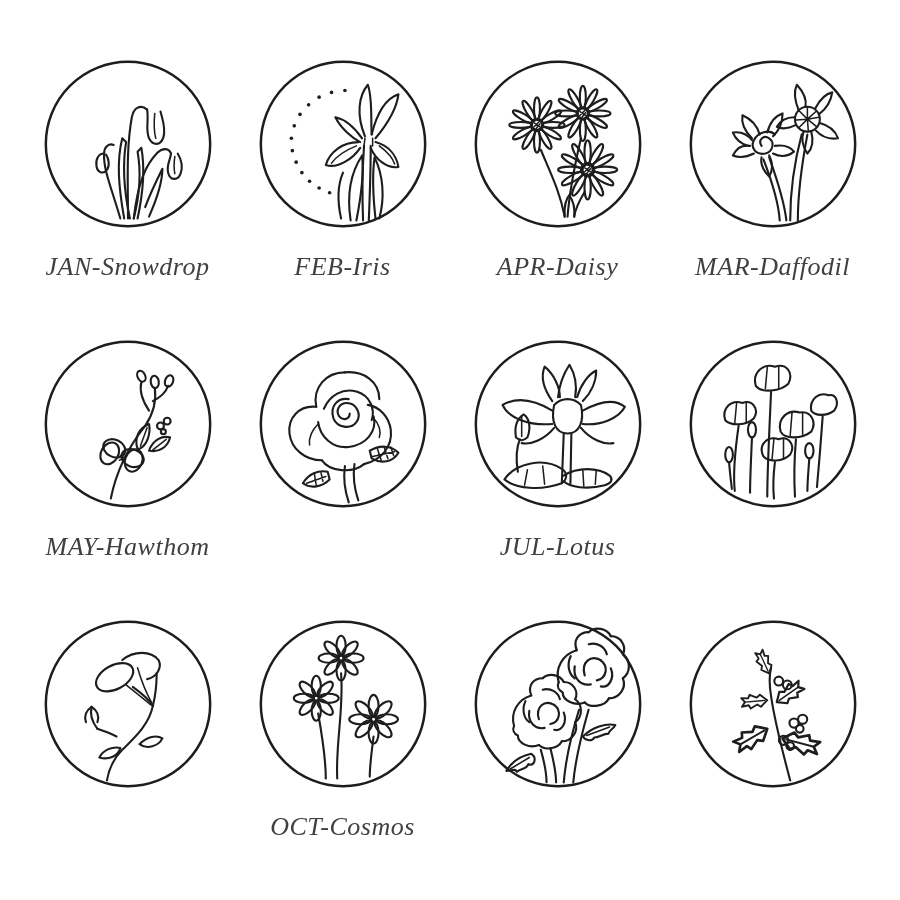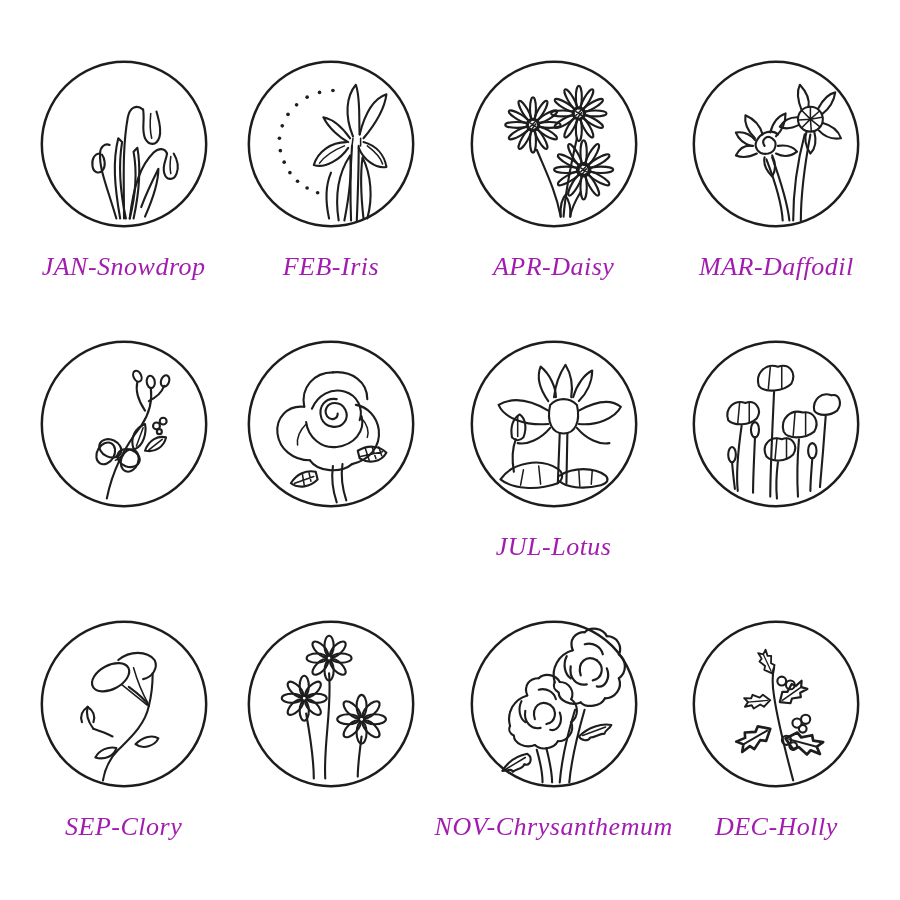--- a/index.html
+++ b/index.html
@@ -10,21 +10,21 @@
   }
   .card{display:flex;flex-direction:column;align-items:center;overflow:visible;}
   .art{width:172px;height:172px;display:block;}
   .art path,.art circle,.art ellipse,.art line,.art use{
     fill:none;stroke:#1d1d1d;stroke-width:2.2;stroke-linecap:round;stroke-linejoin:round;
   }
   .art circle.ring{stroke-width:2.6;}
   .art .dot{fill:#1d1d1d;stroke:none;}
   .art .thin{stroke-width:1.6;}
   .label{
-    margin-top:22px;font-style:italic;font-size:26px;color:#a21caf;
+    margin-top:22px;font-style:italic;font-size:26px;color:#404040;
     white-space:nowrap;text-align:center;letter-spacing:0.5px;
   }
 </style>
 </head>
 <body>
 
 <div class="sheet">
 
   <div class="card">
     <svg class="art" viewBox="0 0 180 180">
@@ -179,20 +179,21 @@
       <path class="thin" d="M116,117 L130,106"></path>
       <circle cx="124" cy="92" r="3.6"></circle>
         <circle cx="131" cy="87" r="3.6"></circle>
         <circle cx="127" cy="98" r="2.6"></circle>
       <path d="M116,66 C124,62 130,56 132,50"></path>
       <ellipse cx="133" cy="45" rx="4.2" ry="6.2" transform="rotate(20 133 45)"></ellipse>
       <ellipse cx="118" cy="46" rx="4.2" ry="6.5" transform="rotate(-8 118 46)"></ellipse>
       <path d="M112,76 C104,64 102,54 104,46"></path>
       <ellipse cx="104" cy="40" rx="4" ry="6" transform="rotate(-25 104 40)"></ellipse>
     </svg>
+    <div class="label">MAY-Hawthom</div>
   </div>
 
   <div class="card">
     <svg class="art" viewBox="0 0 180 180">
       <circle class="ring" cx="90" cy="90" r="86"></circle>
       <path d="M62,72 C44,70 32,84 34,100 C36,116 50,128 68,128"></path>
       <path d="M68,128 C76,140 100,142 112,132"></path>
       <path d="M112,132 C130,128 142,114 140,96 C138,82 128,72 116,70"></path>
       <path d="M62,72 C58,52 72,36 92,36"></path>
       <path d="M92,36 C112,34 128,46 128,64"></path>
@@ -269,21 +270,20 @@
       <path class="thin" d="M88,70 C98,78 108,86 114,91"></path>
       <path class="thin" d="M100,52 C104,66 110,80 115,89"></path>
       <path d="M116,92 C112,112 96,126 84,138 C76,146 70,158 68,170"></path>
       <path d="M78,124 C70,120 64,118 58,116"></path>
       <path d="M58,116 C52,108 50,100 52,93"></path>
       <path d="M52,93 C46,97 44,103 46,109"></path>
       <path d="M52,93 C58,97 60,103 58,109"></path>
       <path d="M60,146 C64,138 74,134 82,136 C80,144 70,149 60,146 Z"></path>
       <path d="M102,132 C110,124 120,122 126,126 C122,134 110,138 102,132 Z"></path>
     </svg>
-    <div class="label">SEP-Clory</div>
   </div>
 
   <div class="card">
     <svg class="art" viewBox="0 0 180 180">
       <circle class="ring" cx="90" cy="90" r="86"></circle>
       <g transform="translate(88,42)">
         <ellipse cx="13" rx="10.5" ry="4.8"></ellipse>
           <ellipse cx="13" rx="10.5" ry="4.8" transform="rotate(45)"></ellipse>
         <ellipse cx="13" rx="10.5" ry="4.8" transform="rotate(90)"></ellipse>
           <ellipse cx="13" rx="10.5" ry="4.8" transform="rotate(135)"></ellipse>
@@ -312,20 +312,21 @@
         <ellipse cx="14" rx="11.5" ry="5.2" transform="rotate(180)"></ellipse>
           <ellipse cx="14" rx="11.5" ry="5.2" transform="rotate(225)"></ellipse>
         <ellipse cx="14" rx="11.5" ry="5.2" transform="rotate(270)"></ellipse>
           <ellipse cx="14" rx="11.5" ry="5.2" transform="rotate(315)"></ellipse>
         <circle r="3.2"></circle>
       </g>
       <path d="M88,58 C91,96 82,132 84,168"></path>
       <path d="M64,100 C69,128 72,148 72,168"></path>
       <path d="M122,124 C120,140 118,154 118,166"></path>
     </svg>
+    <div class="label">OCT-Cosmos</div>
   </div>
 
   <div class="card">
     <svg class="art" viewBox="0 0 180 180">
       <circle class="ring" cx="90" cy="90" r="86"></circle>
       <defs>
         <g id="mum">
           <path d="M-26,7 C-30,-7 -22,-21 -8,-25"></path>
           <path d="M-8,-25 C-12,-35 -6,-43 4,-43"></path>
           <path d="M4,-43 C10,-49 22,-47 26,-39"></path>
@@ -346,21 +347,20 @@
       <use href="#mum" transform="translate(118,60) scale(1.05)"></use>
       <path d="M72,138 C76,152 78,162 78,172"></path>
       <path d="M82,136 C86,152 88,162 88,172"></path>
       <path d="M112,96 C104,122 98,148 96,172"></path>
       <path d="M122,96 C114,124 108,150 106,172"></path>
       <path d="M62,142 C52,144 42,150 36,160 C42,160 45,157 47,161 C51,157 57,159 59,153 C63,155 67,151 65,145 Z"></path>
       <path class="thin" d="M40,158 L60,146"></path>
       <path d="M116,124 C126,114 140,110 150,112 C147,118 143,117 143,121 C137,121 133,125 128,125 C126,129 119,129 116,124 Z"></path>
       <path class="thin" d="M120,123 L144,114"></path>
     </svg>
-    <div class="label">NOV-Chrysanthemum</div>
   </div>
 
   <div class="card">
     <svg class="art" viewBox="0 0 180 180">
       <circle class="ring" cx="90" cy="90" r="86"></circle>
       <defs>
         <g id="hleaf">
           <path d="M0,0 L8,-7 L12,-4 L20,-8 L22,-4 L30,-5 L26,0 L30,5 L22,4 L20,8 L12,4 L8,7 Z"></path>
           <path class="thin" d="M3,0 L26,0"></path>
         </g>
@@ -372,16 +372,15 @@
       <use href="#hleaf" transform="translate(94,88) rotate(-35) scale(1.05)"></use>
       <use href="#hleaf" transform="translate(100,126) rotate(15) scale(1.3)"></use>
       <circle cx="96" cy="66" r="4.6"></circle>
         <circle cx="105" cy="70" r="4.6"></circle>
       <circle cx="112" cy="110" r="4.8"></circle>
         <circle cx="121" cy="106" r="4.8"></circle>
         <circle cx="118" cy="116" r="4"></circle>
       <circle cx="101" cy="128" r="4.8"></circle>
         <circle cx="108" cy="134" r="4"></circle>
     </svg>
-    <div class="label">DEC-Holly</div>
   </div>
 
 </div>
 
 </body></html>

